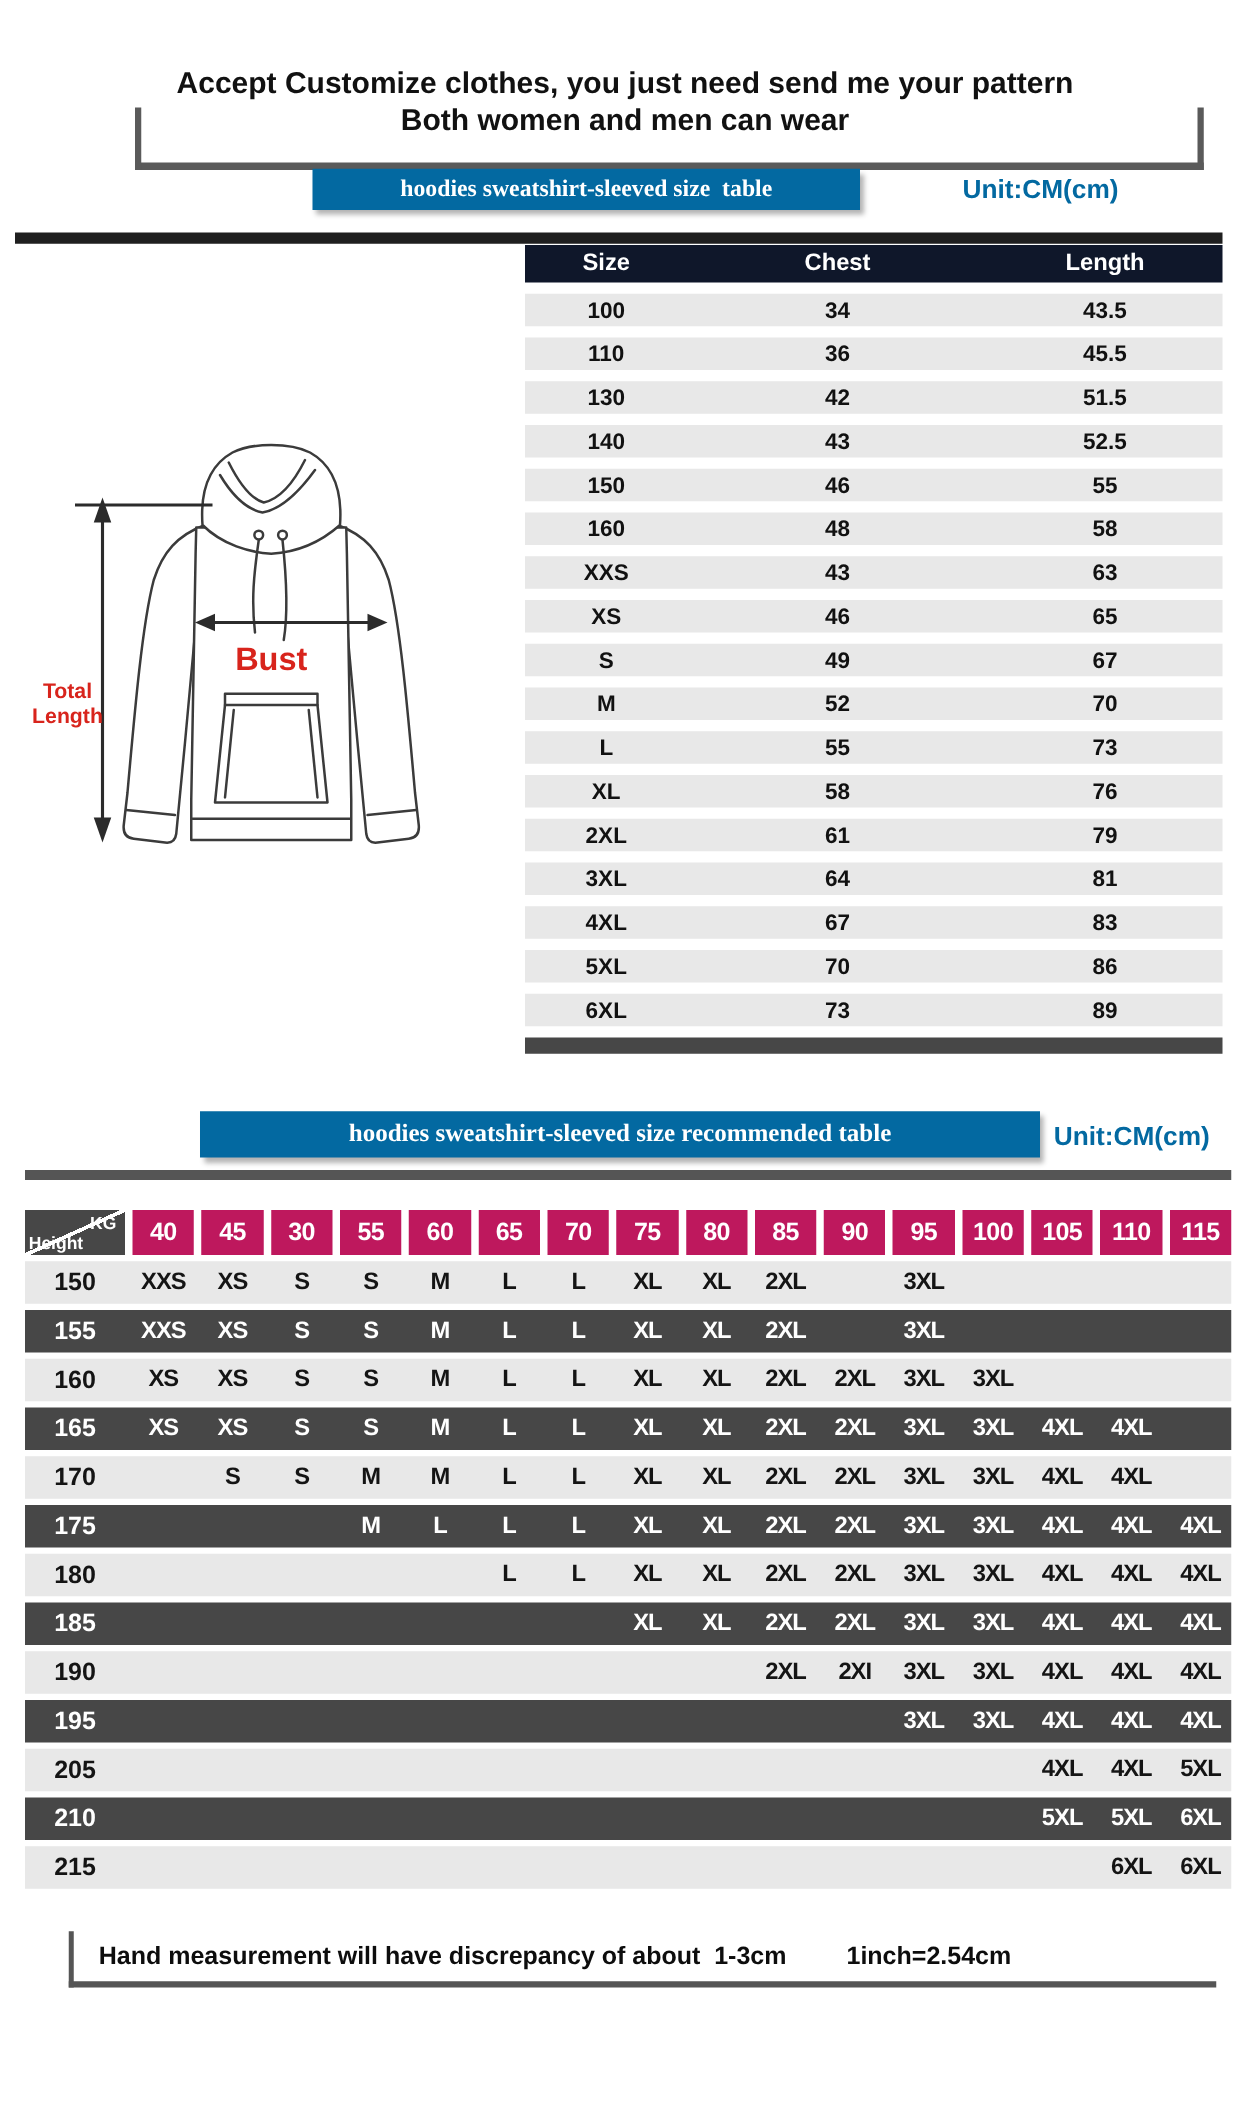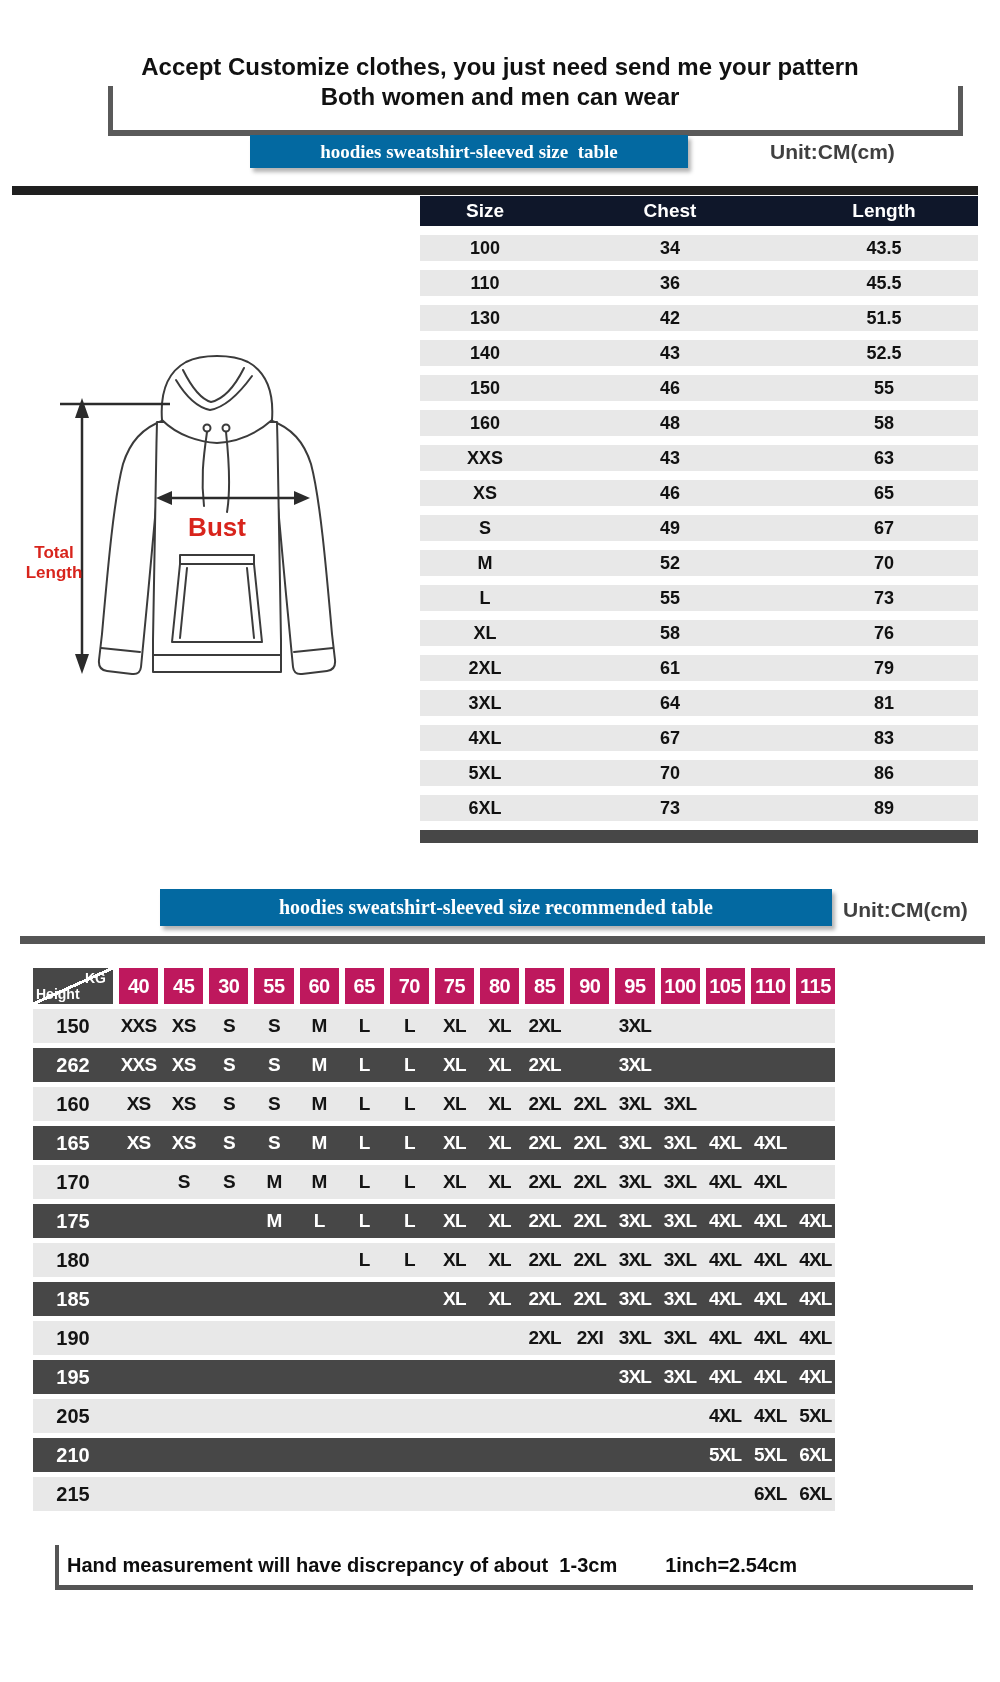--- a/index.html
+++ b/index.html
@@ -10,58 +10,58 @@
   .title{position:absolute;left:60px;top:52px;width:880px;text-align:center;
          font-size:24px;line-height:30px;color:#111;letter-spacing:0px;}
   .title-bracket{position:absolute;left:108px;top:86px;width:845px;height:44px;
          border-left:5px solid #5a5a5a;border-right:5px solid #5a5a5a;border-bottom:6px solid #5a5a5a;}
 
   
   .banner{position:absolute;background:#0369a1;color:#fff;display:flex;align-items:center;
           justify-content:center;white-space:pre;box-shadow:3px 4px 4px rgba(0,0,0,0.30);font-family:Liberation Serif, serif;}
   #banner1{left:250px;top:135px;width:438px;height:33px;font-size:19px;}
   #banner2{left:160px;top:889px;width:672px;height:37px;font-size:20px;}
-  .unit{position:absolute;font-size:21px;color:#404040;}
+  .unit{position:absolute;font-size:21px;color:#0369a1;}
   #unit1{left:770px;top:140px;}
   #unit2{left:843px;top:898px;}
 
   .topline{position:absolute;left:12px;top:186px;width:966px;height:9px;background:#1f1f1f;}
   .midline{position:absolute;left:20px;top:936px;width:965px;height:8px;background:#555;}
 
   
   #size-table{position:absolute;left:420px;top:196px;width:558px;}
   .st-head{display:grid;grid-template-columns:130px 240px 188px;height:30px;background:#0f172a;
            color:#fff;font-size:19px;align-items:center;}
   .st-head div{text-align:center;}
   .st-row{display:grid;grid-template-columns:130px 240px 188px;height:26px;margin-top:9px;
           background:#e8e8e8;align-items:center;font-size:18px;color:#111;}
   .st-cell{text-align:center;}
   .st-bottombar{margin-top:9px;height:13px;background:#474747;}
 
   
-  #matrix{position:absolute;left:20px;top:968px;width:802px;margin-left:13px;}
+  #matrix{position:absolute;left:20px;top:968px;width:965px;}
   .mx-head{display:grid;grid-template-columns:80px repeat(16,1fr);column-gap:6px;height:36px;}
   .mx-hcell{background:#be185d;color:#fff;font-size:20px;display:flex;align-items:center;
             justify-content:center;letter-spacing:-0.5px;}
   .mx-corner{position:relative;background:
       linear-gradient(to bottom right,rgba(0,0,0,0) calc(50% - 1.5px),#fff calc(50% - 1.5px),
       #fff calc(50% + 1.5px),rgba(0,0,0,0) calc(50% + 1.5px)),#474747;}
   .mx-corner .kg{position:absolute;top:2px;right:7px;font-size:14px;color:#fff;}
   .mx-corner .hgt{position:absolute;bottom:2px;left:3px;font-size:14px;color:#fff;}
   .mx-row{display:grid;grid-template-columns:80px repeat(16,1fr);column-gap:6px;height:34px;
           margin-top:5px;align-items:center;}
   .mx-row.light{background:#e8e8e8;color:#141414;}
   .mx-row.dark{background:#474747;color:#fff;}
   .mx-height{text-align:center;font-size:20px;}
   .mx-cell{text-align:center;font-size:19px;letter-spacing:-0.8px;}
 
   
   .footer-bracket{position:absolute;left:55px;top:1545px;width:918px;height:45px;
           border-left:4px solid #555;border-bottom:5px solid #555;
-          display:flex;align-items:center;gap:48px;padding-left:8px;box-sizing:border-box;}
+          display:flex;align-items:center;gap:48px;padding-left:20px;box-sizing:border-box;}
   .footer-note{font-size:20px;color:#0d0d0d;white-space:pre;}
   .footer-conv{font-size:20px;color:#0d0d0d;text-align:center;}
 
   
   #hoodie-wrap{position:absolute;left:10px;top:340px;width:360px;height:350px;}
 </style>
 </head>
 <body>
 
 <div id="page">
@@ -261,21 +261,21 @@
           <div class="mx-cell">XL</div>
           <div class="mx-cell">2XL</div>
           <div class="mx-cell"></div>
           <div class="mx-cell">3XL</div>
           <div class="mx-cell"></div>
           <div class="mx-cell"></div>
           <div class="mx-cell"></div>
           <div class="mx-cell"></div>
         </div>
         <div class="mx-row dark">
-          <div class="mx-height">262</div>
+          <div class="mx-height">155</div>
           <div class="mx-cell">XXS</div>
           <div class="mx-cell">XS</div>
           <div class="mx-cell">S</div>
           <div class="mx-cell">S</div>
           <div class="mx-cell">M</div>
           <div class="mx-cell">L</div>
           <div class="mx-cell">L</div>
           <div class="mx-cell">XL</div>
           <div class="mx-cell">XL</div>
           <div class="mx-cell">2XL</div>

